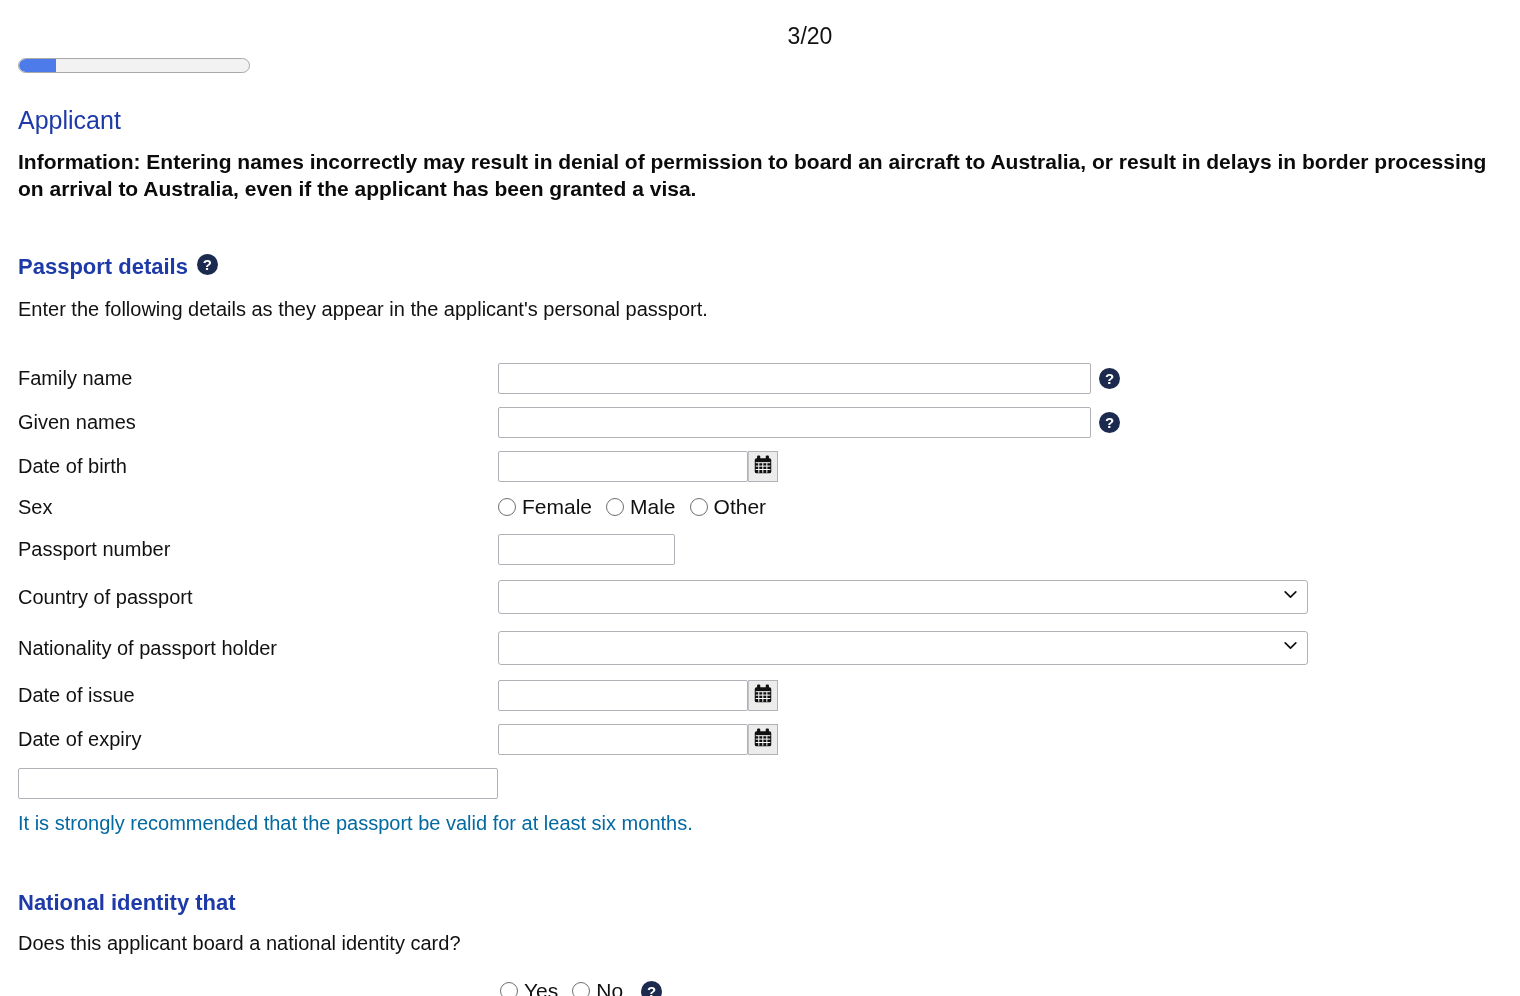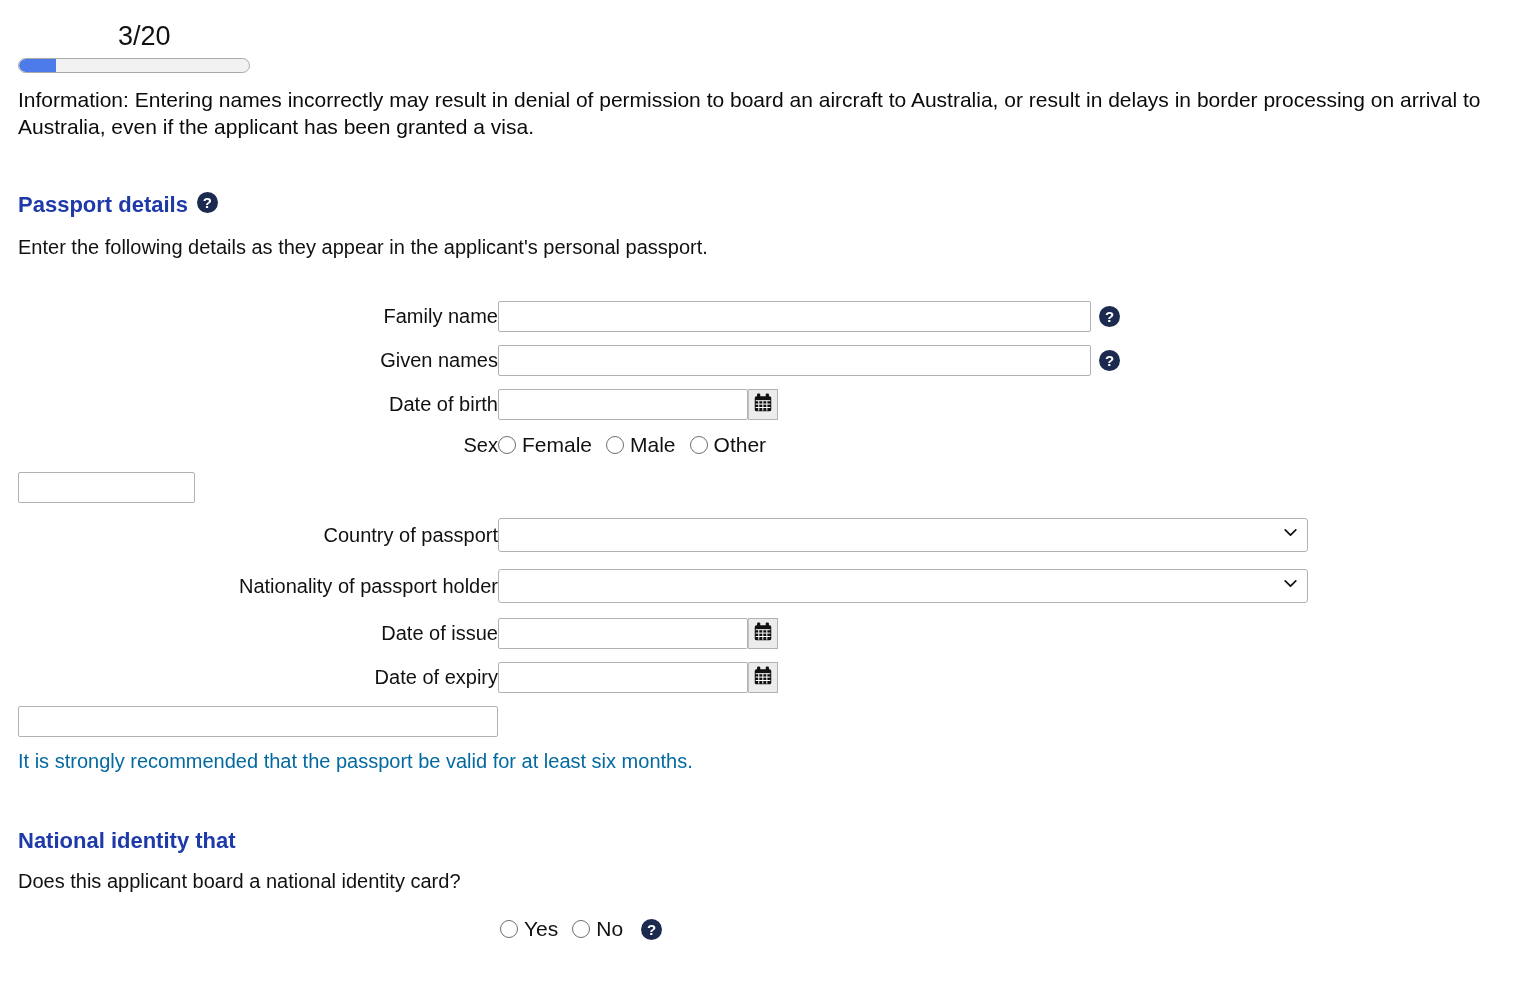--- a/index.html
+++ b/index.html
@@ -6,22 +6,22 @@
   html, body {
     background: #ffffff;
     font-family: "Liberation Sans", "DejaVu Sans", sans-serif;
     color: #111111;
   }
   body { width: 1520px; height: 996px; overflow: hidden; }
   .page { padding: 22px 18px 0 18px; position: relative; width: 1520px; }
 
   
   .step-indicator {
-    text-align: left;
-    font-size: 27px;
+    text-align: center;
+    font-size: 23px;
     color: #111;
     padding-left: 100px;
     height: 28px;
     line-height: 28px;
   }
   .progress-track {
     margin-top: 8px;
     width: 232px;
     height: 15px;
     border: 1.5px solid #a9a9a9;
@@ -38,21 +38,21 @@
   
   .applicant-heading {
     margin-top: 33px;
     font-size: 25px;
     font-weight: 400;
     color: #1e3aa8;
   }
   .info-text {
     margin-top: 14px;
     font-size: 21px;
-    font-weight: 400;
+    font-weight: 700;
     line-height: 1.27;
     max-width: 1495px;
     color: #0b0b0b;
   }
   .subsection-header {
     margin-top: 52px;
     display: flex;
     align-items: flex-start;
     gap: 9px;
   }
@@ -85,21 +85,21 @@
   }
 
   
   .form { margin-top: 42px; }
   .form-row {
     display: grid;
     grid-template-columns: 480px 1fr;
     align-items: center;
     margin-bottom: 13px;
   }
-  .field-label { font-size: 20px; color: #111; text-align: right; }
+  .field-label { font-size: 20px; color: #111; }
   .control { display: flex; align-items: center; }
 
   .text-input {
     height: 31px;
     border: 1.5px solid #b1b1b7;
     border-radius: 2px;
     background: #fff;
     font-size: 18px;
     padding: 0 6px;
     outline: none;
@@ -170,20 +170,21 @@
 <body>
 
 <div class="page">
 
   <div class="step-indicator">3/20</div>
 
   <div class="progress-track">
     <div class="progress-fill" style="width:16%"></div>
   </div>
 
+  <h1 class="applicant-heading">Applicant</h1>
 
   <p class="info-text">Information: Entering names incorrectly may result in denial of permission to board an aircraft to Australia, or result in delays in border processing on arrival to Australia, even if the applicant has been granted a visa.</p>
 
   <div class="subsection-header">
     <h2 class="sub-heading">Passport details</h2>
     <span class="help-icon">?</span>
   </div>
 
   <p class="body-text">Enter the following details as they appear in the applicant's personal passport.</p>
 
@@ -241,20 +242,21 @@
           <span class="radio-label">Male</span>
         </span>
         <span class="radio-option">
           <span class="radio-circle"></span>
           <span class="radio-label">Other</span>
         </span>
       </div>
     </div>
 
     <div class="form-row">
+      <label class="field-label">Passport number</label>
       <div class="control">
         <input type="text" class="text-input input-short" value="" style="">
       </div>
     </div>
 
     <div class="form-row row-select">
       <label class="field-label">Country of passport</label>
       <div class="control">
         <div class="select-box">
           <span></span>

